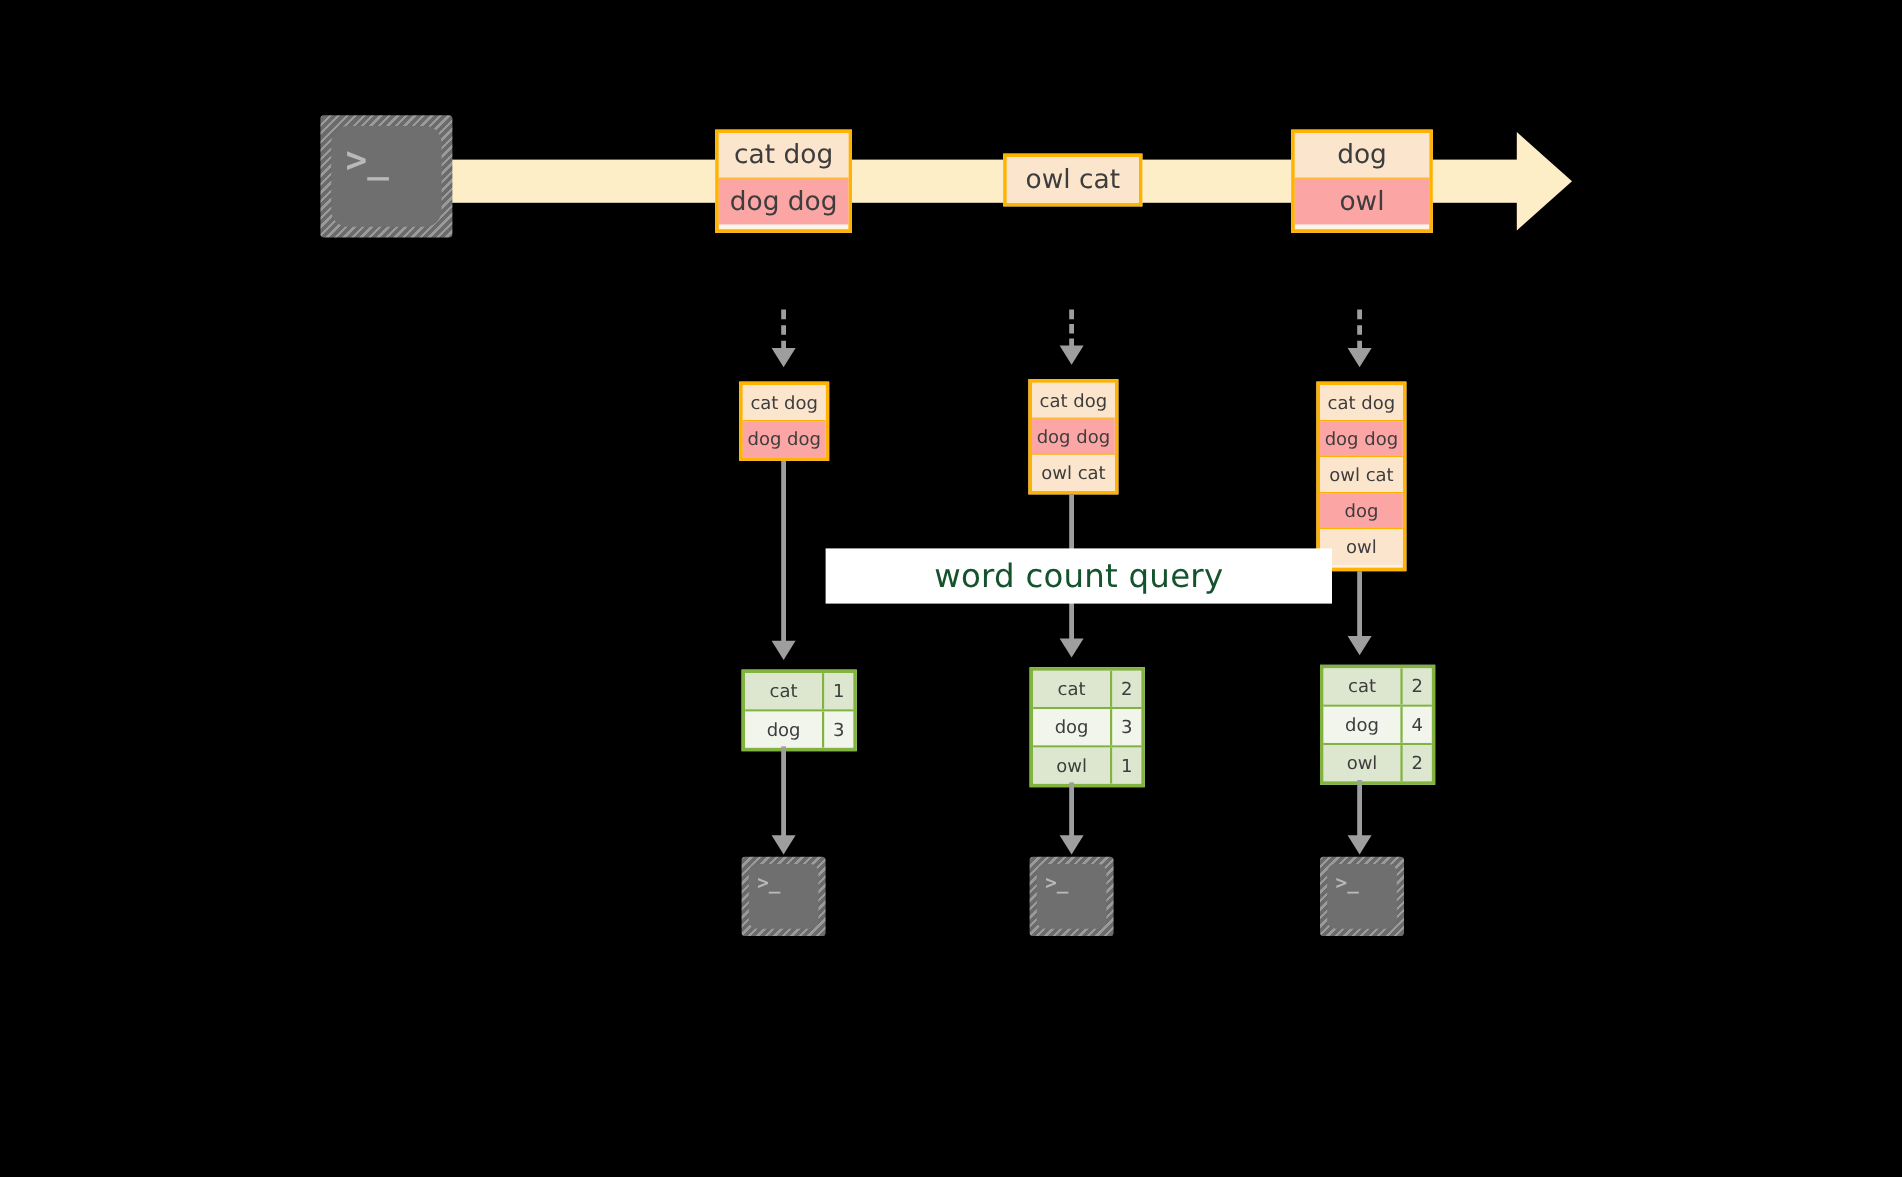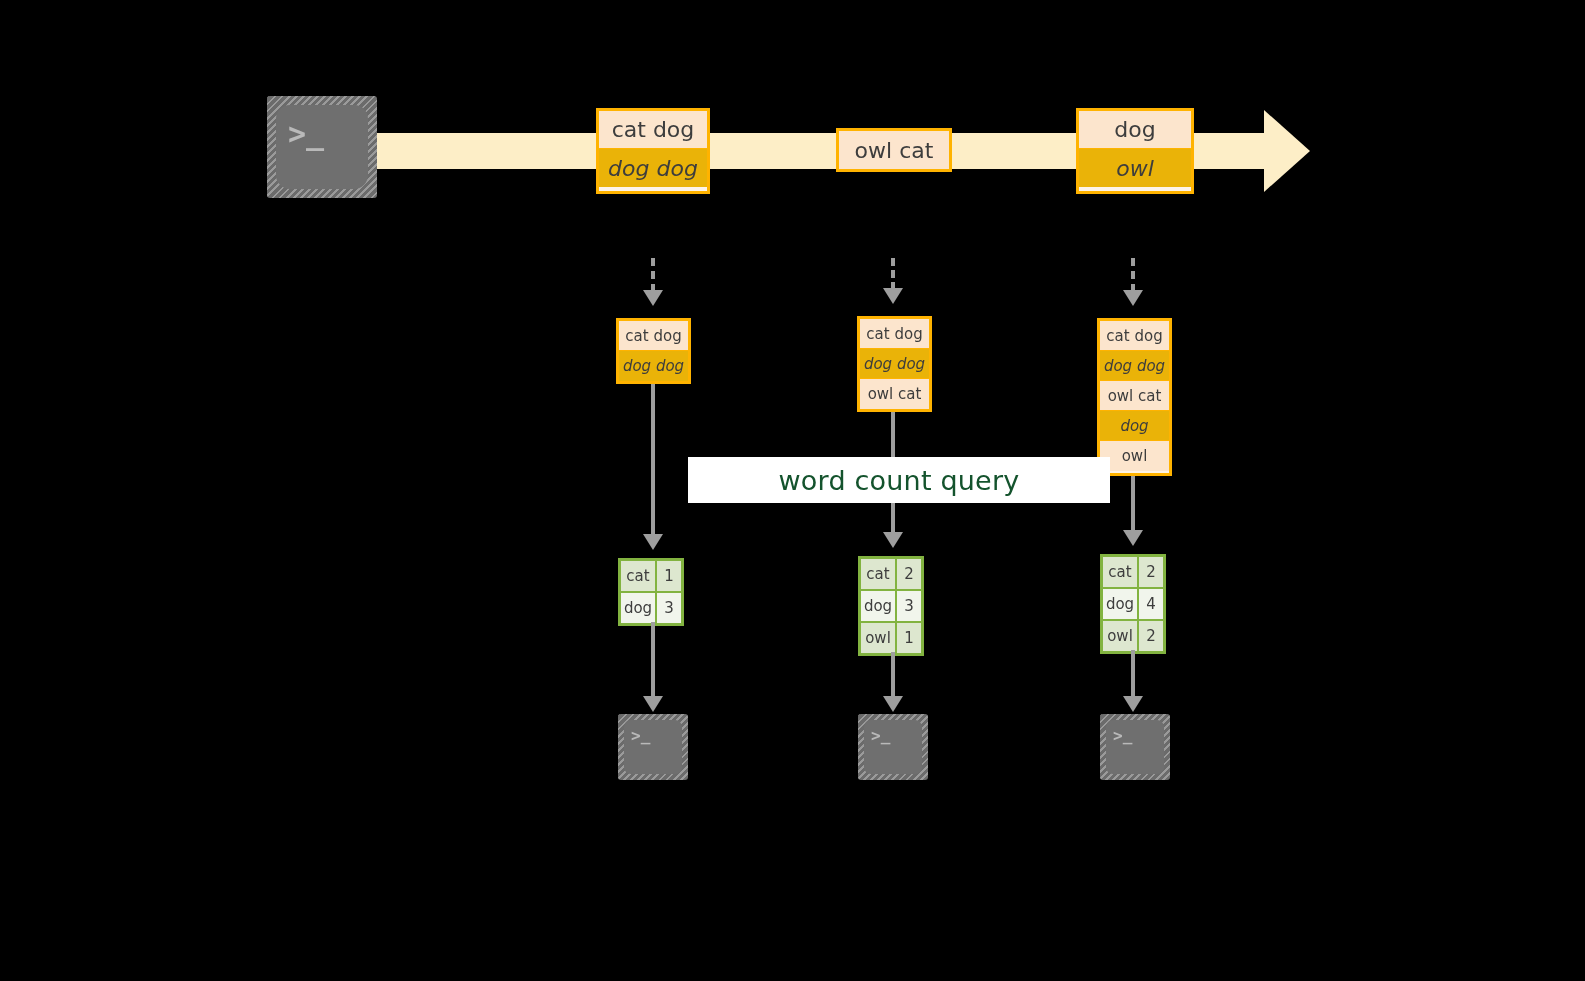--- a/index.html
+++ b/index.html
@@ -83,21 +83,21 @@
     color: #3d3d3d;
     white-space: nowrap;
     overflow: hidden;
     border-bottom: 1.5px solid #ffb300;
     display: flex;
     align-items: center;
     justify-content: center;
   }
   .rec-row:last-child { border-bottom: none; }
   .rec-row.dark  { background: #fce5cd; }
-  .rec-row.light { background: #eab308; font-style: italic; }
+  .rec-row.light { background: #fca5a5; }
 
   
   .rec-box.top { }
   .rec-box.top .rec-row { height: 38px; font-size: 22px; }
 
   
   .rec-box.mini .rec-row { height: 30px; font-size: 15px; }
 
   
   .res-table {
@@ -116,21 +116,21 @@
   .res-row:last-child { border-bottom: none; }
   .res-key, .res-val {
     box-sizing: border-box;
     display: flex;
     align-items: center;
     justify-content: center;
     font-size: 15px;
     color: #3d3d3d;
     white-space: nowrap;
   }
-  .res-key { width: 36px; border-right: 2px solid #82b340; }
+  .res-key { width: 66px; border-right: 2px solid #82b340; }
   .res-val { width: 24px; }
   .res-row.dark  .res-key, .res-row.dark  .res-val { background: #dde7cf; }
   .res-row.light .res-key, .res-row.light .res-val { background: #f1f5ec; }
 
   
   .conn {
     position: absolute;
     width: 4px;
     background: #9e9e9e;
   }

